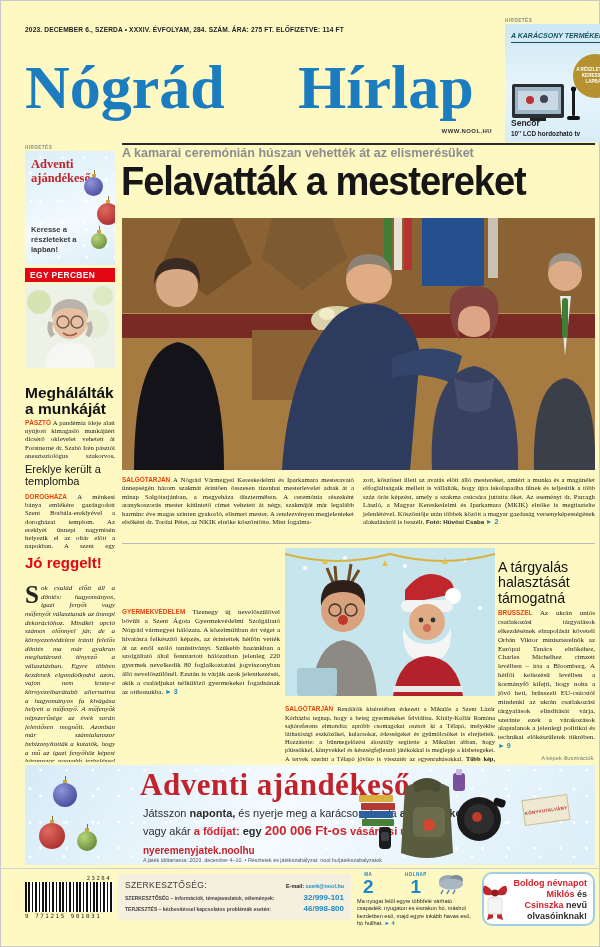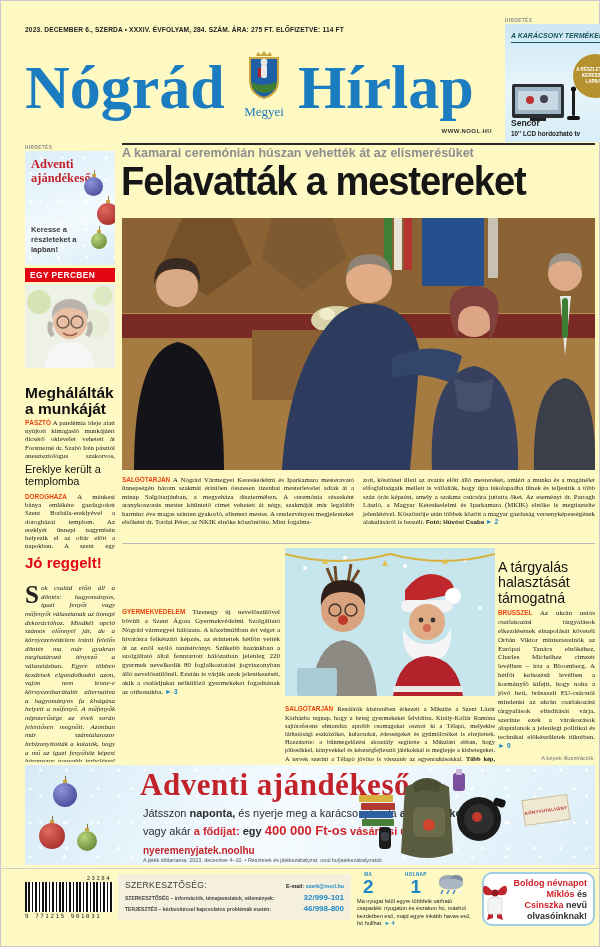--- a/index.html
+++ b/index.html
@@ -132,31 +132,20 @@
 </style>
 </head>
 <body>
 
 <div class="page">
 
   <div class="abs dateline">2023. DECEMBER 6., SZERDA  •  XXXIV. ÉVFOLYAM, 284. SZÁM. ÁRA: 275 FT. ELŐFIZETVE: 114 FT</div>
 
   <div class="abs masthead">
     <span class="mast-word mast-left">Nógrád</span>
-    <span class="crest">
-      <svg width="40" height="52" viewBox="0 0 40 52">
-        <path d="M12 6 L14 2 L17 5 L20 1 L23 5 L26 2 L28 6 Z" fill="#c9a53c"></path>
-        <path d="M6 8 h28 v22 q0 14 -14 18 q-14 -4 -14 -18 Z" fill="#1f5fa8" stroke="#c9a53c" stroke-width="2"></path>
-        <path d="M8 38 q12 10 24 0 l0 -6 q-12 6 -24 0 Z" fill="#3f7f35"></path>
-        <rect x="17" y="14" width="6" height="14" rx="2" fill="#e9e9e9"></rect>
-        <circle cx="20" cy="12" r="3.4" fill="#e9e9e9"></circle>
-        <rect x="14" y="18" width="3" height="9" fill="#b32025"></rect>
-      </svg>
-      <span class="crest-caption">Megyei</span>
-    </span>
     <span class="mast-word mast-right">Hírlap</span>
     <span class="mast-site">WWW.NOOL.HU</span>
   </div>
 
   <div class="abs adlabel adlabel-top">HIRDETÉS</div>
   <div class="abs topad">
     <div class="topad-title">A KARÁCSONY TERMÉKEI</div>
     <div class="topad-badge">A RÉSZLETEKET KERESSE A LAPBAN</div>
     <svg class="topad-tv" width="70" height="42" viewBox="0 0 70 42">
       <rect x="2" y="2" width="52" height="34" rx="2" fill="#2b2f33"></rect>
@@ -302,21 +291,21 @@
   <p class="abs brbody"><span class="tag">BRÜSSZEL</span><span> Az ukrán uniós csatlakozási tárgyalások elkezdésének elnapolását követeli Orbán Viktor miniszterelnök az Európai Tanács elnökéhez, Charles Michelhez címzett levélben – írta a Bloomberg. A hétfői keltezésű levélben a kormányfő kifejti, hogy noha a jövő heti, brüsszeli EU-csúcstól mindenki az ukrán csatlakozási tárgyalások elindítását várja, szerinte ezek a várakozások alaptalanok a jelenlegi politikai és technikai előkészületek tükrében. </span><span class="pref">► 9</span></p>
 
   <div class="abs illnote">A képek illusztrációk.</div>
 
   <div class="abs bottomad bad-balls">
     <span class="bb1 ball"></span>
     <span class="bb2 ball"></span>
     <span class="bb3 ball"></span>
     <div class="bad-title">Adventi ajándékeső</div>
     <div class="bad-line bad-l1"><span>Játsszon </span><b>naponta,</b><span> és nyerje meg a karácsonyfa alá </span><b>az ajándékokat,</b></div>
-    <div class="bad-line bad-l2"><span>vagy akár </span><span class="bad-red">a fődíjat:</span><b> egy </b><span class="bad-red bad-big">400 000 Ft-os</span><span class="bad-red"> vásárlási utalványt!</span></div>
+    <div class="bad-line bad-l2"><span>vagy akár </span><span class="bad-red">a fődíjat:</span><b> egy </b><span class="bad-red bad-big">200 006 Ft-os</span><span class="bad-red"> vásárlási utalványt!</span></div>
     <div class="bad-url">nyeremenyjatek.noolhu</div>
     <div class="bad-small">A játék időtartama: 2023. december 4–10.  •  Részletek és játékszabályzat: nool.hu/jatekszabalyzatok</div>
     <svg class="products" width="150" height="92" viewBox="0 0 150 92">
       <rect x="2" y="26" width="34" height="7" rx="1" fill="#d8b13c"></rect>
       <rect x="4" y="34" width="34" height="7" rx="1" fill="#b33a32"></rect>
       <rect x="2" y="42" width="34" height="7" rx="1" fill="#2e5f9e"></rect>
       <rect x="5" y="50" width="32" height="7" rx="1" fill="#4a7f3a"></rect>
       <rect x="22" y="58" width="12" height="22" rx="4" fill="#1c1c1c"></rect>
       <rect x="24" y="63" width="8" height="9" rx="2" fill="#3b3f45"></rect>
       <path d="M48 18 q24 -12 44 0 l4 66 q-26 10 -52 0 Z" fill="#5a5c3f"></path>

